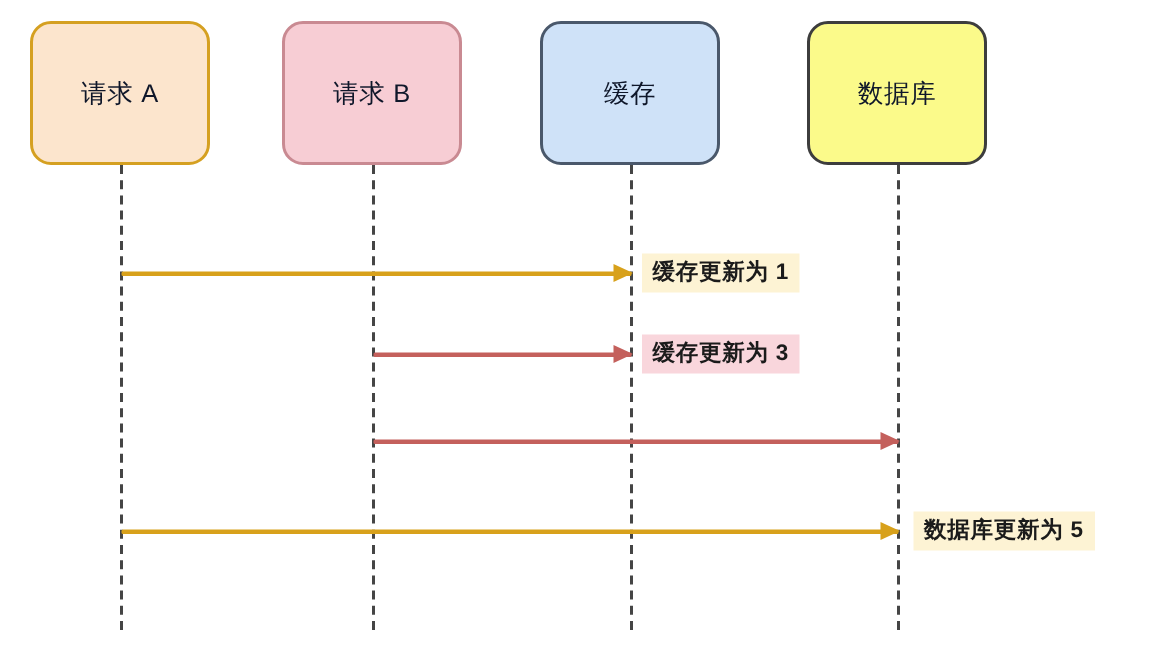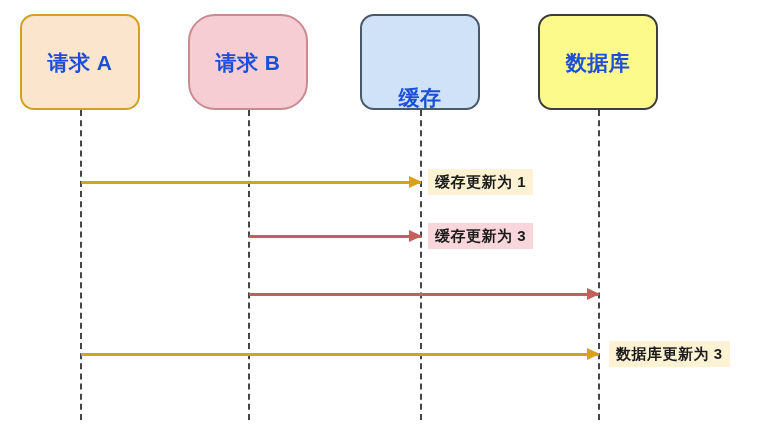--- a/index.html
+++ b/index.html
@@ -25,30 +25,30 @@
     height: 96px;
     border-radius: 14px;
     border-width: 2px;
     border-style: solid;
     box-sizing: border-box;
     display: flex;
     align-items: center;
     justify-content: center;
   }
   .participant .plabel {
-    font-size: 21px;
-    font-weight: 700;
-    color: #1d4ed8;
+    font-size: 17px;
+    font-weight: 400;
+    color: #0f172a;
     letter-spacing: 0.5px;
     line-height: 1;
     white-space: nowrap;
   }
   .p-a  { left: 20px;  top: 14px; background: #fce5cd; border-color: #d5a021; }
-  .p-b  { left: 188px; top: 14px; background: #f7cdd4; border-color: #c98a92; border-radius: 27px; }
-  .p-c  { left: 360px; top: 14px; background: #cfe2f8; border-color: #4a586b; align-items: flex-end; }
+  .p-b  { left: 188px; top: 14px; background: #f7cdd4; border-color: #c98a92; }
+  .p-c  { left: 360px; top: 14px; background: #cfe2f8; border-color: #4a586b; }
   .p-d  { left: 538px; top: 14px; background: #fbfa8a; border-color: #3d3d3d; }
 
   
   .lifeline {
     position: absolute;
     top: 110px;
     height: 310px;
     width: 0;
     border-left: 2px dashed #454545;
   }
@@ -138,15 +138,15 @@
 
   <div class="arrow rose" style="left:249px; top:287px; width:350px;">
     <span class="shaft"></span>
     <span class="head"></span>
   </div>
 
   <div class="arrow gold" style="left:81px; top:347px; width:518px;">
     <span class="shaft"></span>
     <span class="head"></span>
   </div>
-  <div class="msglabel bg-gold" style="left:609px; top:341px;">数据库更新为 3</div>
+  <div class="msglabel bg-gold" style="left:609px; top:341px;">数据库更新为 5</div>
 
 </div>
 
 </body></html>

